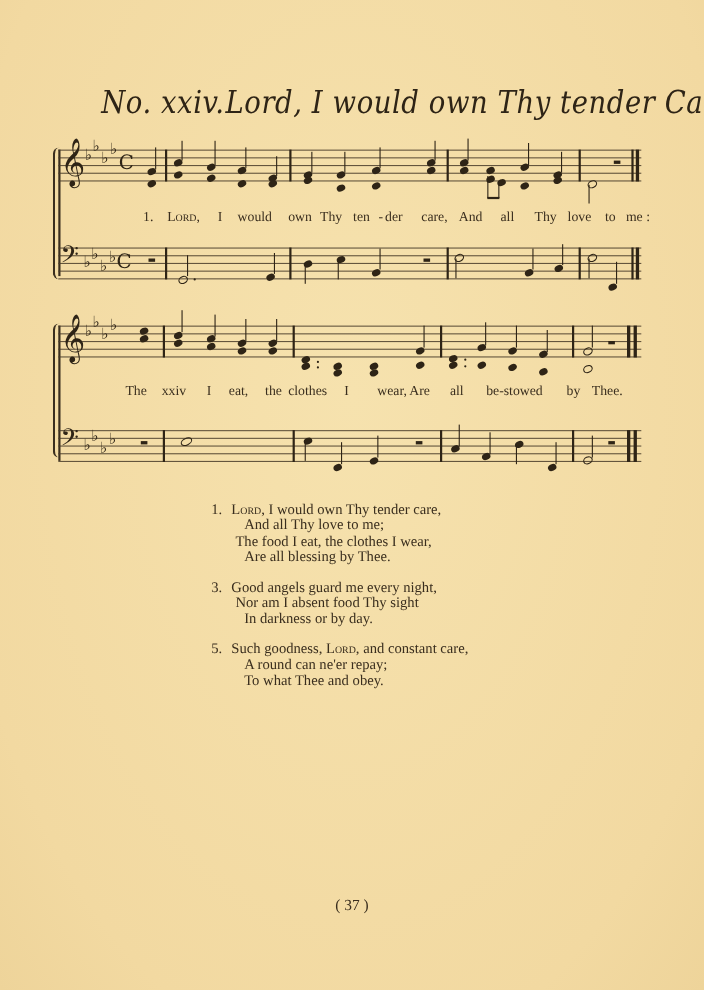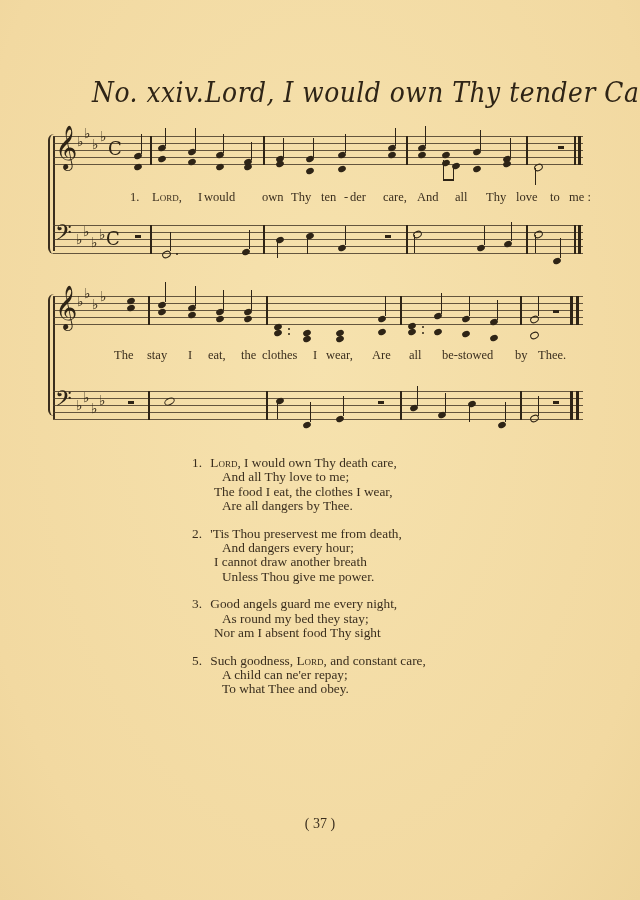--- a/index.html
+++ b/index.html
@@ -199,21 +199,21 @@
     <div class="note open" style="left:486px;top:103px;"></div>
     <div class="stem" style="left:487px;top:107px;height:18px;"></div>
     <div class="note" style="left:505px;top:130px;"></div>
     <div class="stem" style="left:512px;top:110px;height:20px;"></div>
   </div>
 
   <div class="lyrics" style="left:48px;top:190px;width:540px;height:16px;">
     <span style="left:82px">1.</span>
     <span class="sc" style="left:104px">Lord,</span>
     <span style="left:150px">I</span>
-    <span style="left:156px">would</span>
+    <span style="left:168px">would</span>
     <span style="left:214px">own</span>
     <span style="left:243px">Thy</span>
     <span style="left:273px">ten</span>
     <span style="left:296px">-</span>
     <span style="left:302px">der</span>
     <span style="left:335px">care,</span>
     <span style="left:369px">And</span>
     <span style="left:407px">all</span>
     <span style="left:438px">Thy</span>
     <span style="left:468px">love</span>
@@ -324,53 +324,47 @@
     <div class="stem" style="left:421px;top:116px;height:18px;"></div>
     <div class="note" style="left:450px;top:134px;"></div>
     <div class="stem" style="left:457px;top:114px;height:20px;"></div>
     <div class="note open" style="left:482px;top:127px;"></div>
     <div class="stem" style="left:490px;top:108px;height:20px;"></div>
     <div class="rest" style="left:505px;top:113px;"></div>
   </div>
 
   <div class="lyrics" style="left:48px;top:348px;width:540px;height:16px;">
     <span style="left:66px">The</span>
-    <span style="left:99px">stay</span>
+    <span style="left:99px">xxiv</span>
     <span style="left:140px">I</span>
     <span style="left:160px">eat,</span>
     <span style="left:193px">the</span>
     <span style="left:214px">clothes</span>
     <span style="left:265px">I</span>
-    <span style="left:278px">wear,</span>
+    <span style="left:295px">wear,</span>
     <span style="left:324px">Are</span>
     <span style="left:361px">all</span>
     <span style="left:394px">be-stowed</span>
     <span style="left:467px">by</span>
     <span style="left:490px">Thee.</span>
   </div>
 
   <div class="verses">
     <div class="verse">
-      <div class="vline"><span class="vnum">1.</span> <span class="sc">Lord</span><span>, I would own Thy death care,</span></div>
+      <div class="vline"><span class="vnum">1.</span> <span class="sc">Lord</span><span>, I would own Thy tender care,</span></div>
       <div class="vline indent3">And all Thy love to me;</div>
       <div class="vline indent2">The food I eat, the clothes I wear,</div>
-      <div class="vline indent3">Are all dangers by Thee.</div>
-    </div>
-    <div class="verse">
-      <div class="vline"><span class="vnum">2.</span> <span>'Tis Thou preservest me from death,</span></div>
-      <div class="vline indent3">And dangers every hour;</div>
-      <div class="vline indent2">I cannot draw another breath</div>
-      <div class="vline indent3">Unless Thou give me power.</div>
+      <div class="vline indent3">Are all blessing by Thee.</div>
     </div>
     <div class="verse">
       <div class="vline"><span class="vnum">3.</span> <span>Good angels guard me every night,</span></div>
-      <div class="vline indent3">As round my bed they stay;</div>
       <div class="vline indent2">Nor am I absent food Thy sight</div>
+      <div class="vline indent3">In darkness or by day.</div>
     </div>
     <div class="verse">
       <div class="vline"><span class="vnum">5.</span> <span>Such goodness, </span><span class="sc">Lord</span><span>, and constant care,</span></div>
-      <div class="vline indent3">A child can ne'er repay;</div>
+      <div class="vline indent3">A round can ne'er repay;</div>
       <div class="vline indent3">To what Thee and obey.</div>
     </div>
   </div>
 
   <div class="pagenum">( 37 )</div>
 </div>
 
 </body></html>

